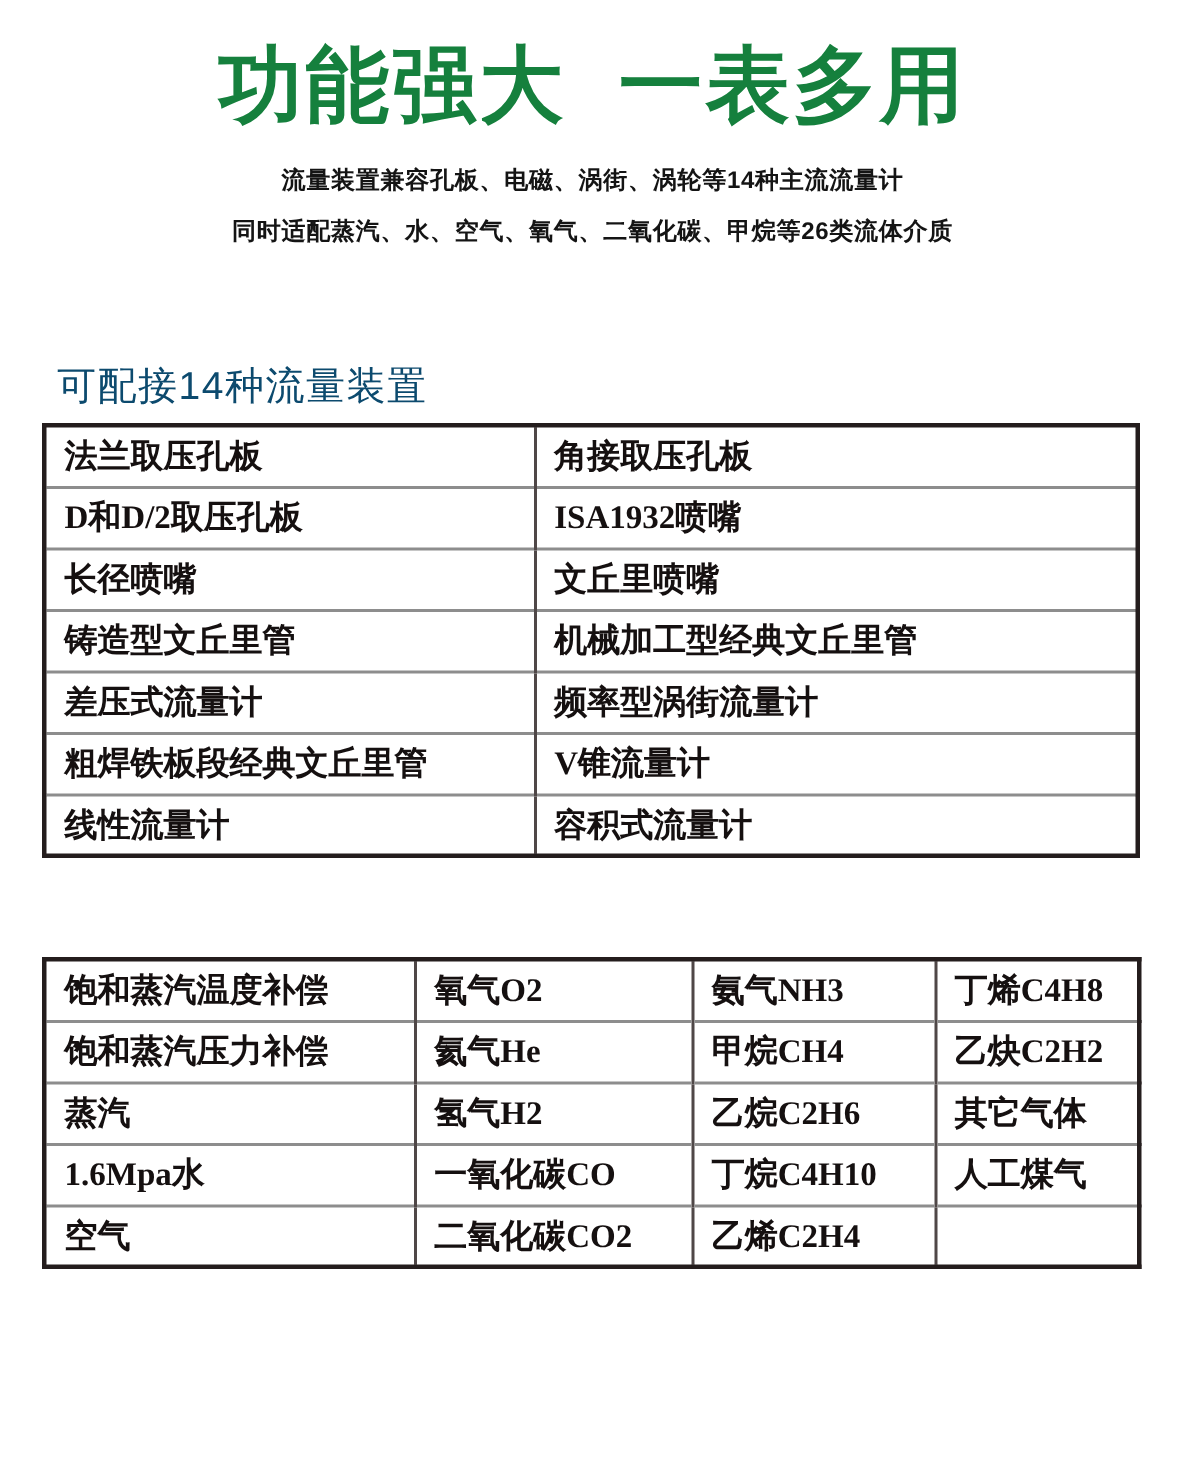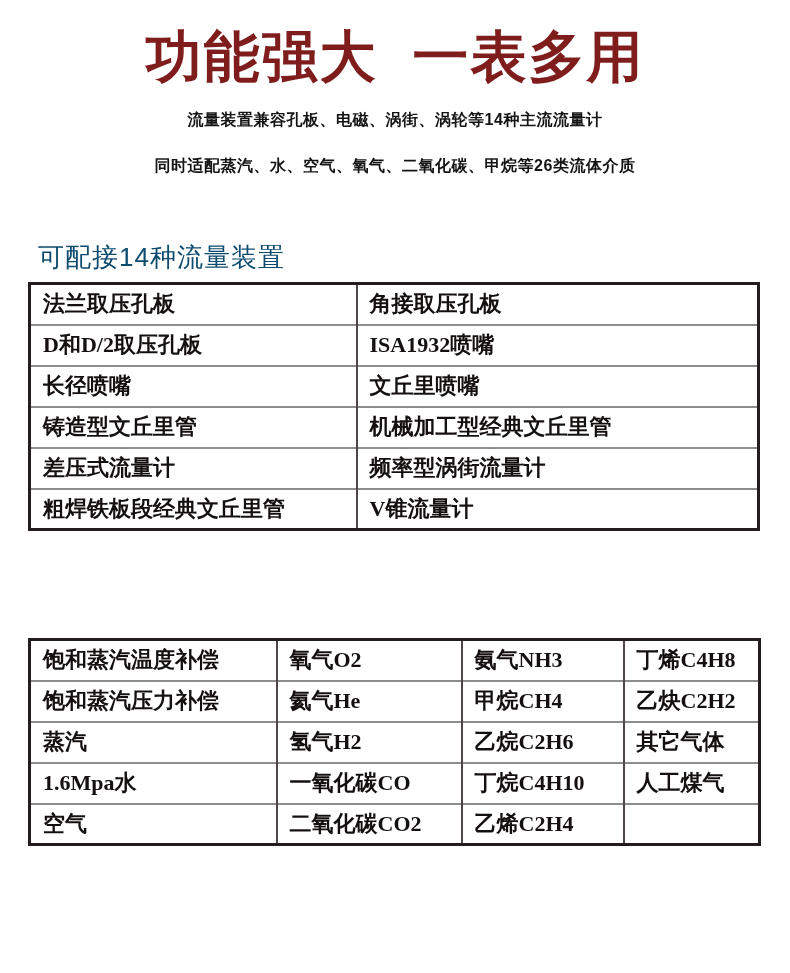--- a/index.html
+++ b/index.html
@@ -18,37 +18,37 @@
 
   .page-title {
     position: absolute;
     top: 24px;
     left: 0;
     width: 100%;
     text-align: center;
     font-size: 56px;
     line-height: 66px;
     font-weight: 900;
-    color: #7f1d1d;
+    color: #15803d;
     letter-spacing: 2px;
     white-space: pre;
   }
 
   .subtitle {
     position: absolute;
     left: 0;
     width: 100%;
     text-align: center;
     font-size: 16px;
     font-weight: 700;
     color: #141414;
     letter-spacing: 0.5px;
   }
   .subtitle-1 { top: 110px; }
-  .subtitle-2 { top: 156px; text-align: center; }
+  .subtitle-2 { top: 144px; text-align: center; }
 
   .section-heading {
     position: absolute;
     left: 38px;
     font-size: 26px;
     font-weight: 400;
     color: #0c4a6e;
     letter-spacing: 1px;
   }
   .heading-devices { top: 240px; }
@@ -114,20 +114,24 @@
       <td>机械加工型经典文丘里管</td>
     </tr>
     <tr>
       <td>差压式流量计</td>
       <td>频率型涡街流量计</td>
     </tr>
     <tr>
       <td>粗焊铁板段经典文丘里管</td>
       <td>V锥流量计</td>
     </tr>
+    <tr>
+      <td>线性流量计</td>
+      <td>容积式流量计</td>
+    </tr>
   </tbody>
 </table>
 
 <div class="section-heading heading-media">适用26种流量介质</div>
 
 <table class="sheet" id="media-table">
   <colgroup>
     <col style="width:247px">
     <col style="width:185px">
     <col style="width:162px">

